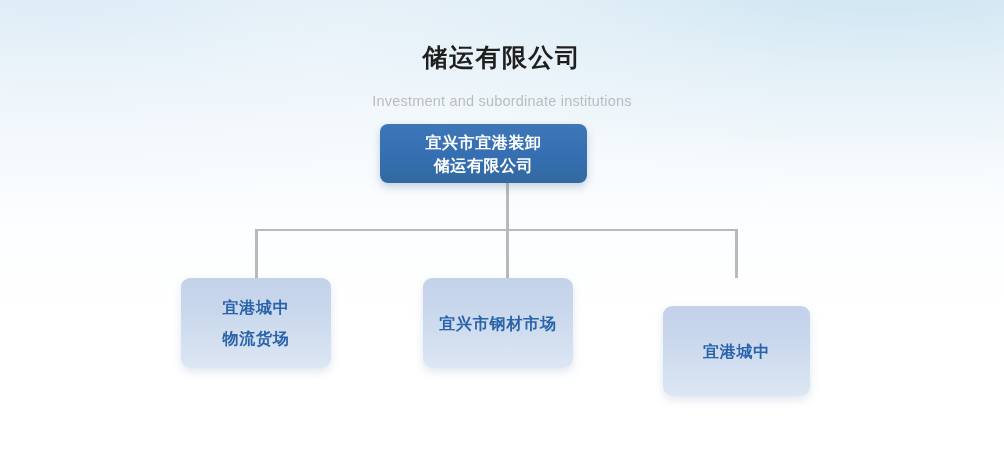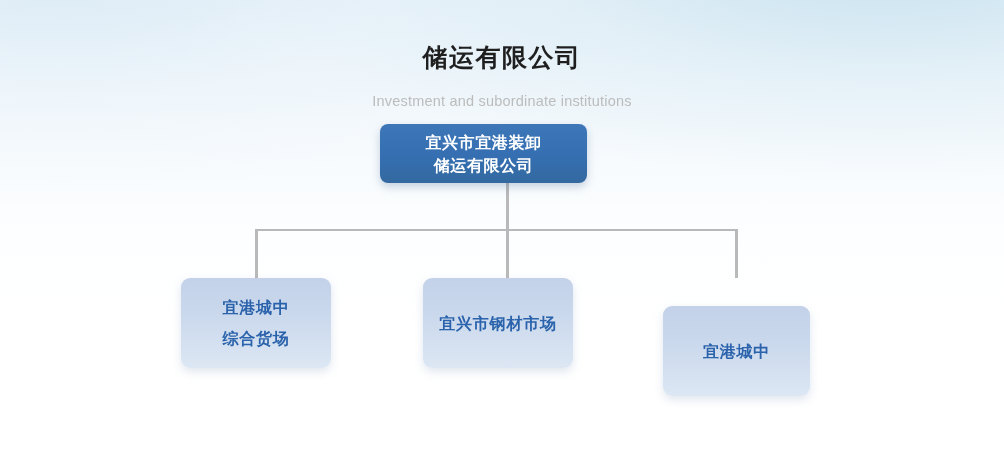--- a/index.html
+++ b/index.html
@@ -131,21 +131,21 @@
     <line x1="736.5" y1="229" x2="736.5" y2="278" stroke="#b9b9b9" stroke-width="2.2" shape-rendering="crispEdges"></line>
   </svg>
 
   <div class="node" id="root-node">
     <div class="line">宜兴市宜港装卸</div>
     <div class="line">储运有限公司</div>
   </div>
 
   <div class="node child-node" id="child-node-0">
     <div class="line">宜港城中</div>
-    <div class="line">综合货场</div>
+    <div class="line">物流货场</div>
   </div>
 
   <div class="node child-node" id="child-node-1">
     <div class="line">宜兴市钢材市场</div>
   </div>
 
   <div class="node child-node" id="child-node-2">
     <div class="line">宜港城中</div>
   </div>
 

